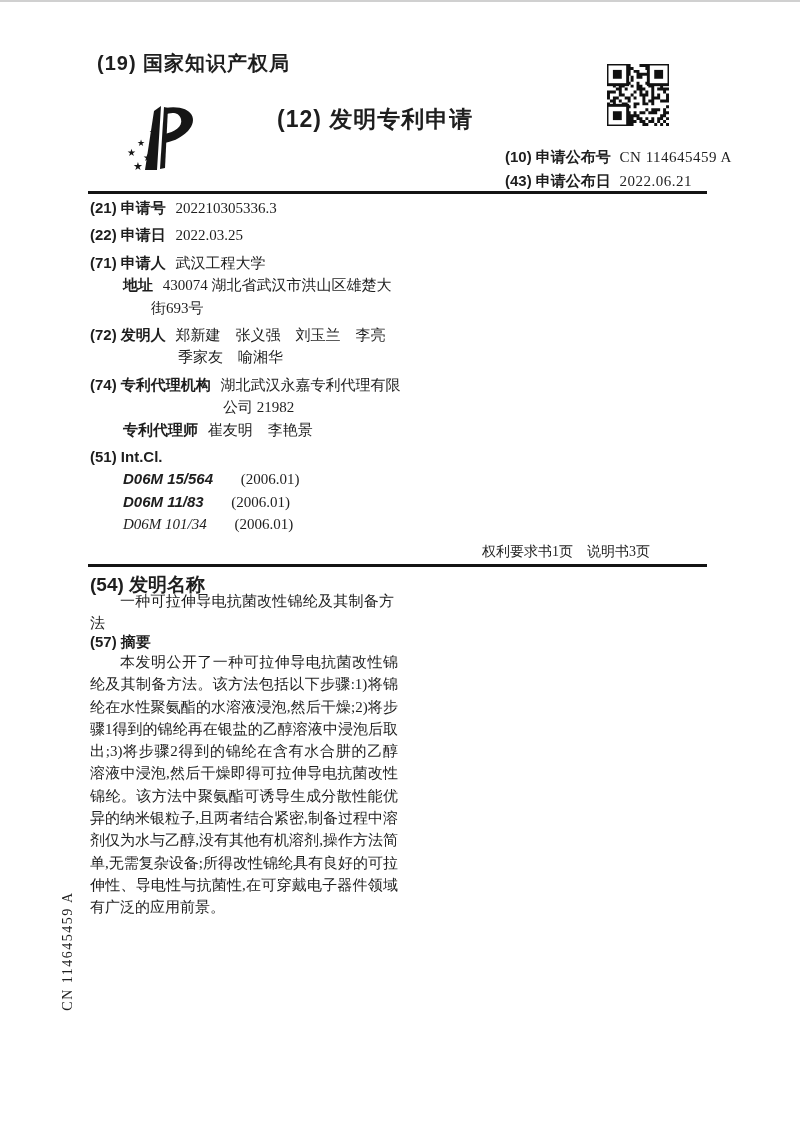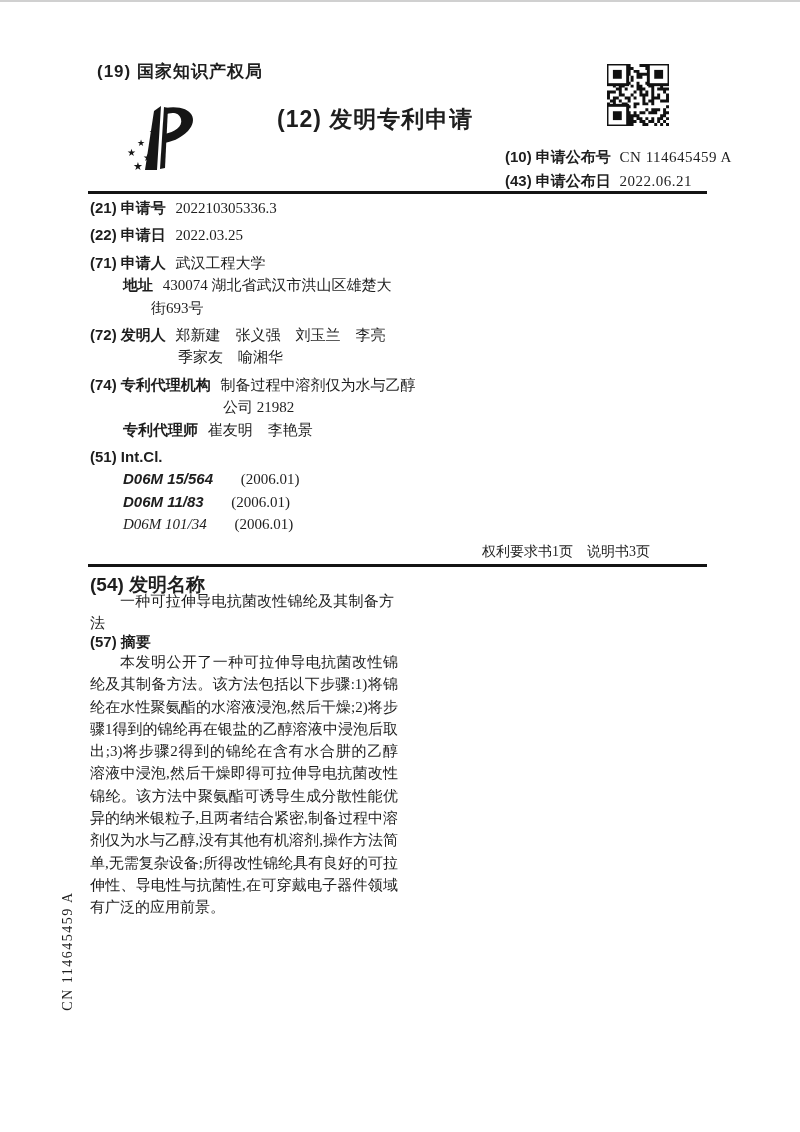--- a/index.html
+++ b/index.html
@@ -7,21 +7,21 @@
   .page {
     position:relative; width:800px; height:1132px; background:#ffffff;
     margin:0 auto; overflow:hidden; color:#1e1e1e;
     font-family:"Liberation Serif", serif;
   }
   .scan-edge { position:absolute; top:0; left:0; width:100%; height:2px; background:#d0d0d0; }
 
   .heiti { font-family:"Liberation Sans", sans-serif; font-weight:700; }
   .song  { font-family:"Liberation Serif", serif;text-align:center; }
 
-  .office { position:absolute; left:97px; top:60px; font-size:17px; letter-spacing:1px; }
+  .office { position:absolute; left:97px; top:50px; font-size:20px; letter-spacing:1px; }
   .logo   { position:absolute; left:116px; top:104px; width:88px; height:70px; }
   .doc-type { position:absolute; left:277px; top:104px; font-size:23px; letter-spacing:1px; }
   .qr { position:absolute; left:607px; top:64px; width:62px; height:62px; }
 
   .pub-line { position:absolute; left:505px; white-space:nowrap; font-size:15px; }
   .pub-line .lab { font-family:"Liberation Sans", sans-serif; font-weight:700; }
   .pub-line .val { font-family:"Liberation Serif", serif; margin-left:5px; letter-spacing:0.5px; }
   .pub-no   { top:148px; }
   .pub-date { top:172px; }
 
@@ -140,21 +140,21 @@
         <span class="val">郑新建　张义强　刘玉兰　李亮</span>
       </div>
       <div class="line ind-82">
         <span class="val">季家友　喻湘华</span>
       </div>
     </div>
 
     <div class="group">
       <div class="line">
         <span class="lab">(74) 专利代理机构</span>
-        <span class="val">制备过程中溶剂仅为水与乙醇</span>
+        <span class="val">湖北武汉永嘉专利代理有限</span>
       </div>
       <div class="line ind-127">
         <span class="val">公司 21982</span>
       </div>
       <div class="line ind-33">
         <span class="lab">专利代理师</span>
         <span class="val">崔友明　李艳景</span>
       </div>
     </div>
 

